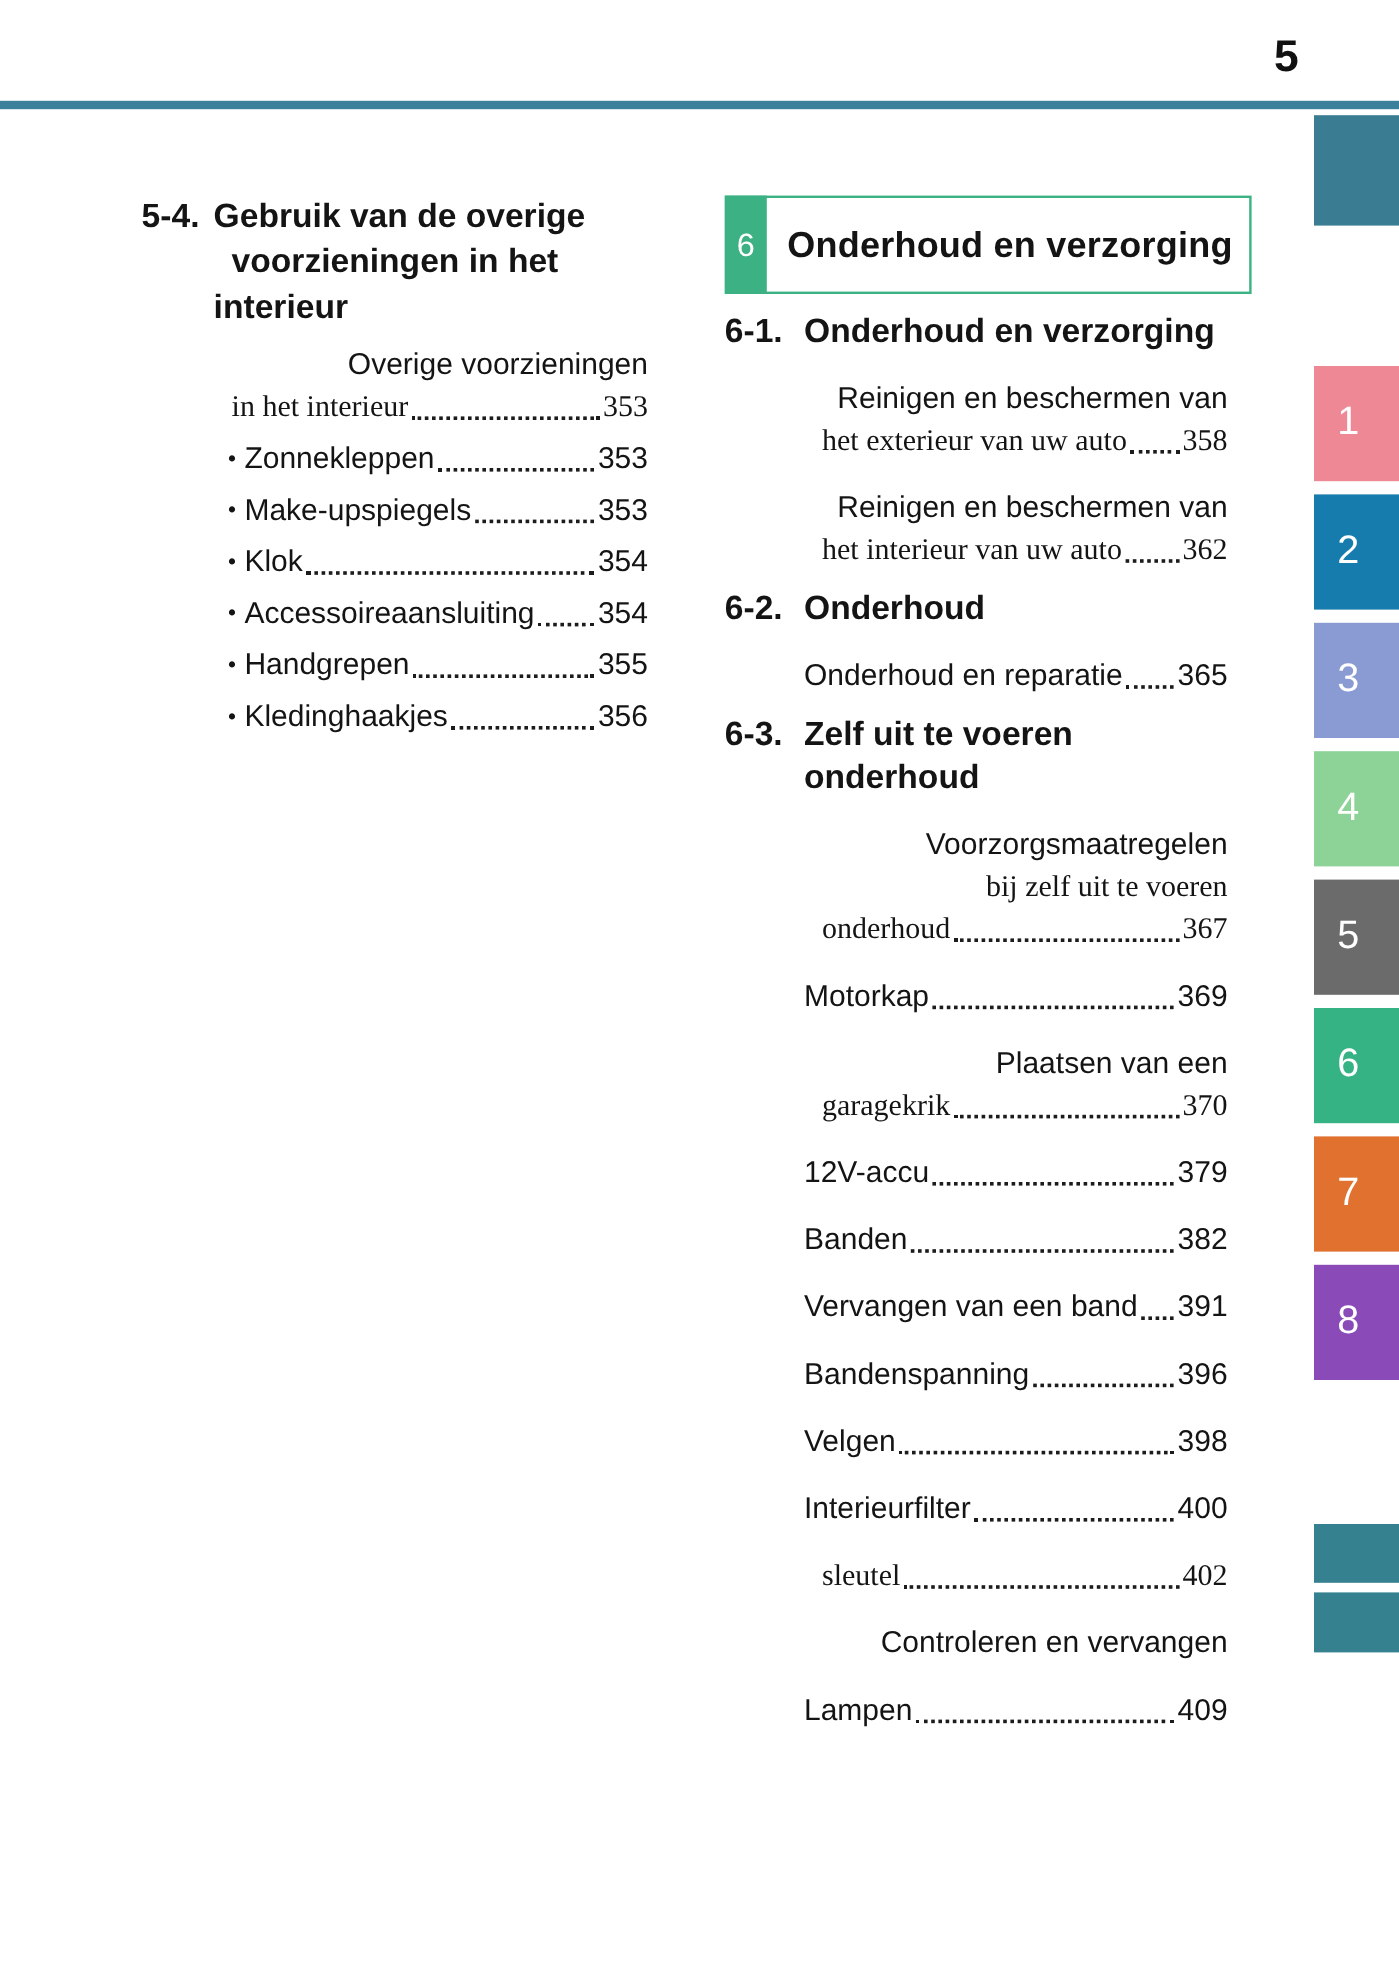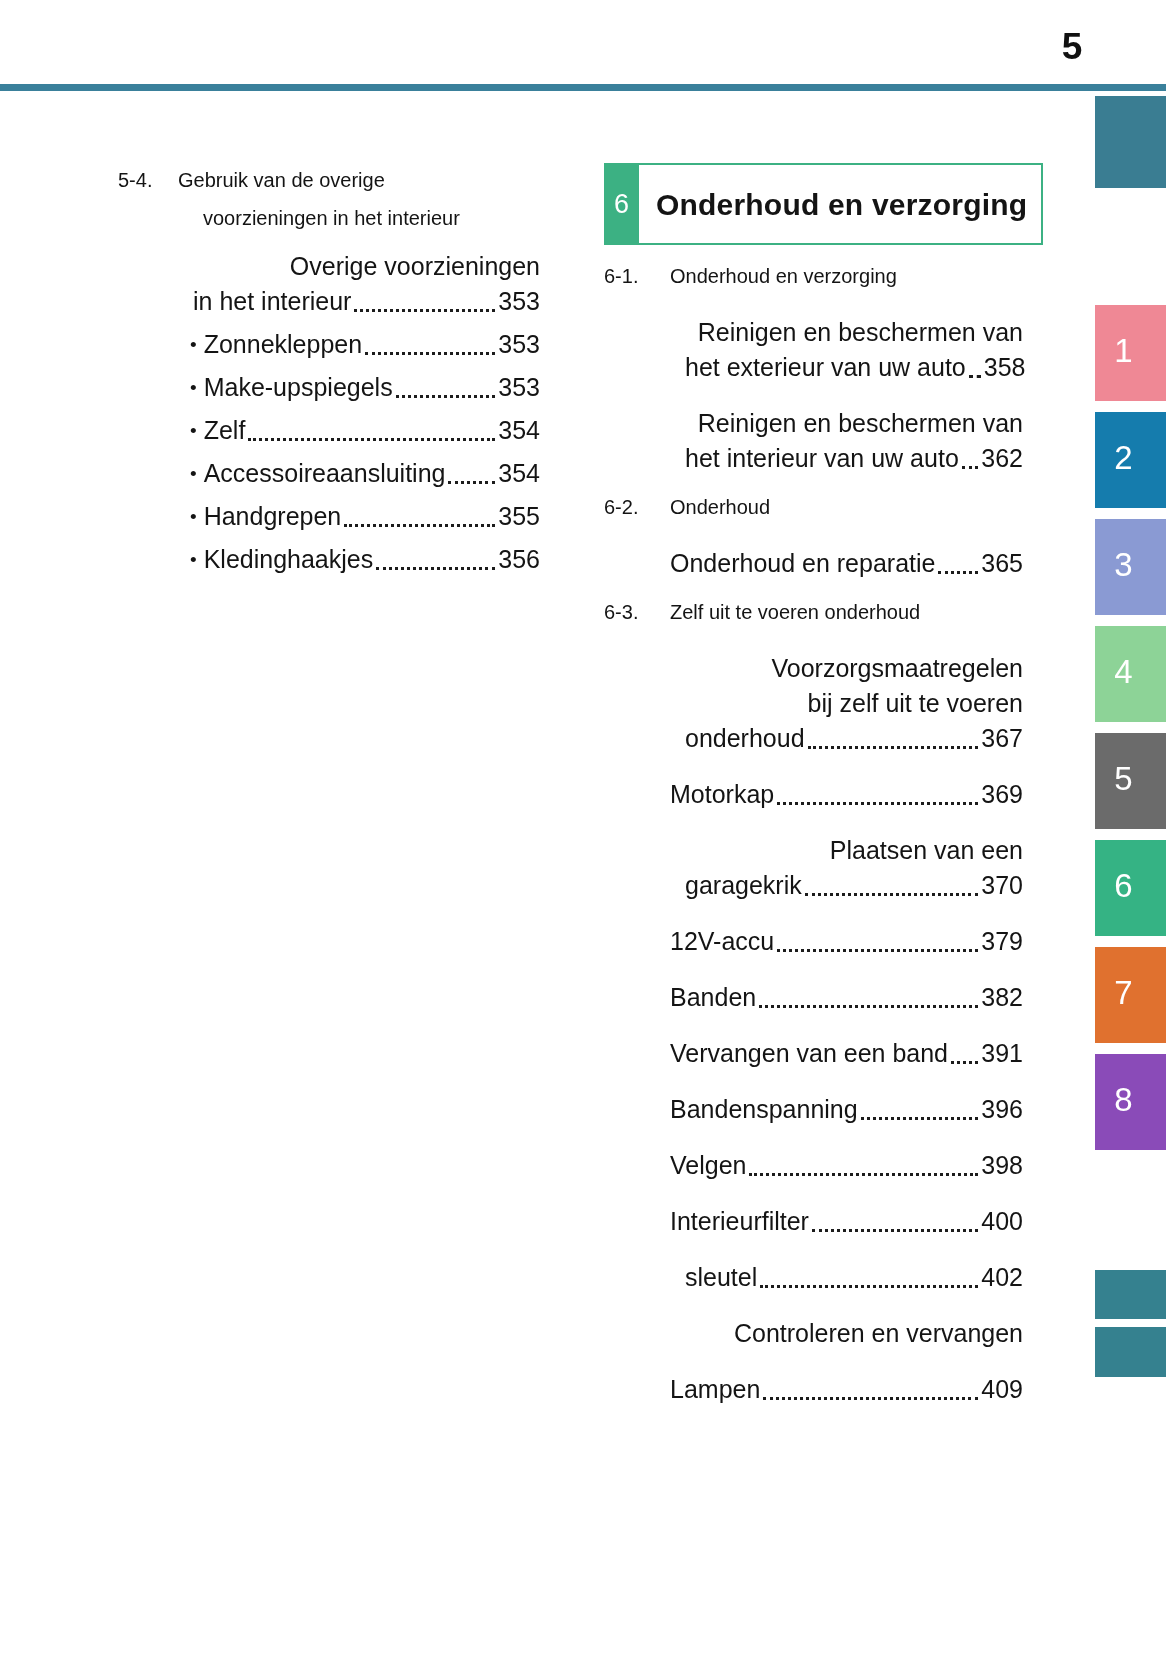--- a/index.html
+++ b/index.html
@@ -26,30 +26,30 @@
   }
   .tab .tnum{
     color:#ffffff;font-size:33px;line-height:1;
     padding:0 14px 6px 0;
   }
   
   .col{position:absolute;font-size:25px;line-height:35px;}
   .col-left{left:118px;top:146px;width:422px;}
   .col-right{left:604px;top:163px;width:419px;}
 
-  .sec-head{display:flex;font-weight:400;font-size:20px;line-height:38px;margin-top:15px;}
+  .sec-head{display:flex;font-weight:700;font-size:28px;line-height:38px;margin-top:15px;}
   .sec-head .num{flex:0 0 60px;}
   .col-right .sec-head{line-height:36px;margin-top:13px;}
   .col-right .sec-head .num{flex:0 0 66px;}
-  .sec-head .ttl .wrap2{padding-left:15px;margin-left:10px;}
+  .sec-head .ttl .wrap2{padding-left:15px;}
 
   .entries{margin-left:60px;text-align:right;}
   .col-right .entries{margin-left:66px;}
   .entry{margin-top:21px;}
-  .entry .cont{padding-left:15px;}
+  .entry .cont{padding-left:15px;font-family:Liberation Serif, serif;}
   .row{display:flex;}
   .row .t{white-space:nowrap;}
   .row .dots{
     flex:1 1 auto;min-width:12px;
     border-bottom:3px dotted #1c1c1c;
     align-self:flex-end;height:0;
     margin:0 3px 7px 3px;
   }
   .row .pg{flex:0 0 auto;}
   .bullet-row{margin-top:8px;padding-left:12px;}
@@ -107,21 +107,21 @@
         <span class="pg">353</span>
       </div>
       <div class="row bullet-row">
         <span class="bul">•</span>
         <span class="t">Make-upspiegels</span>
         <span class="dots"></span>
         <span class="pg">353</span>
       </div>
       <div class="row bullet-row">
         <span class="bul">•</span>
-        <span class="t">Zelf</span>
+        <span class="t">Klok</span>
         <span class="dots"></span>
         <span class="pg">354</span>
       </div>
       <div class="row bullet-row">
         <span class="bul">•</span>
         <span class="t">Accessoireaansluiting</span>
         <span class="dots"></span>
         <span class="pg">354</span>
       </div>
       <div class="row bullet-row">

